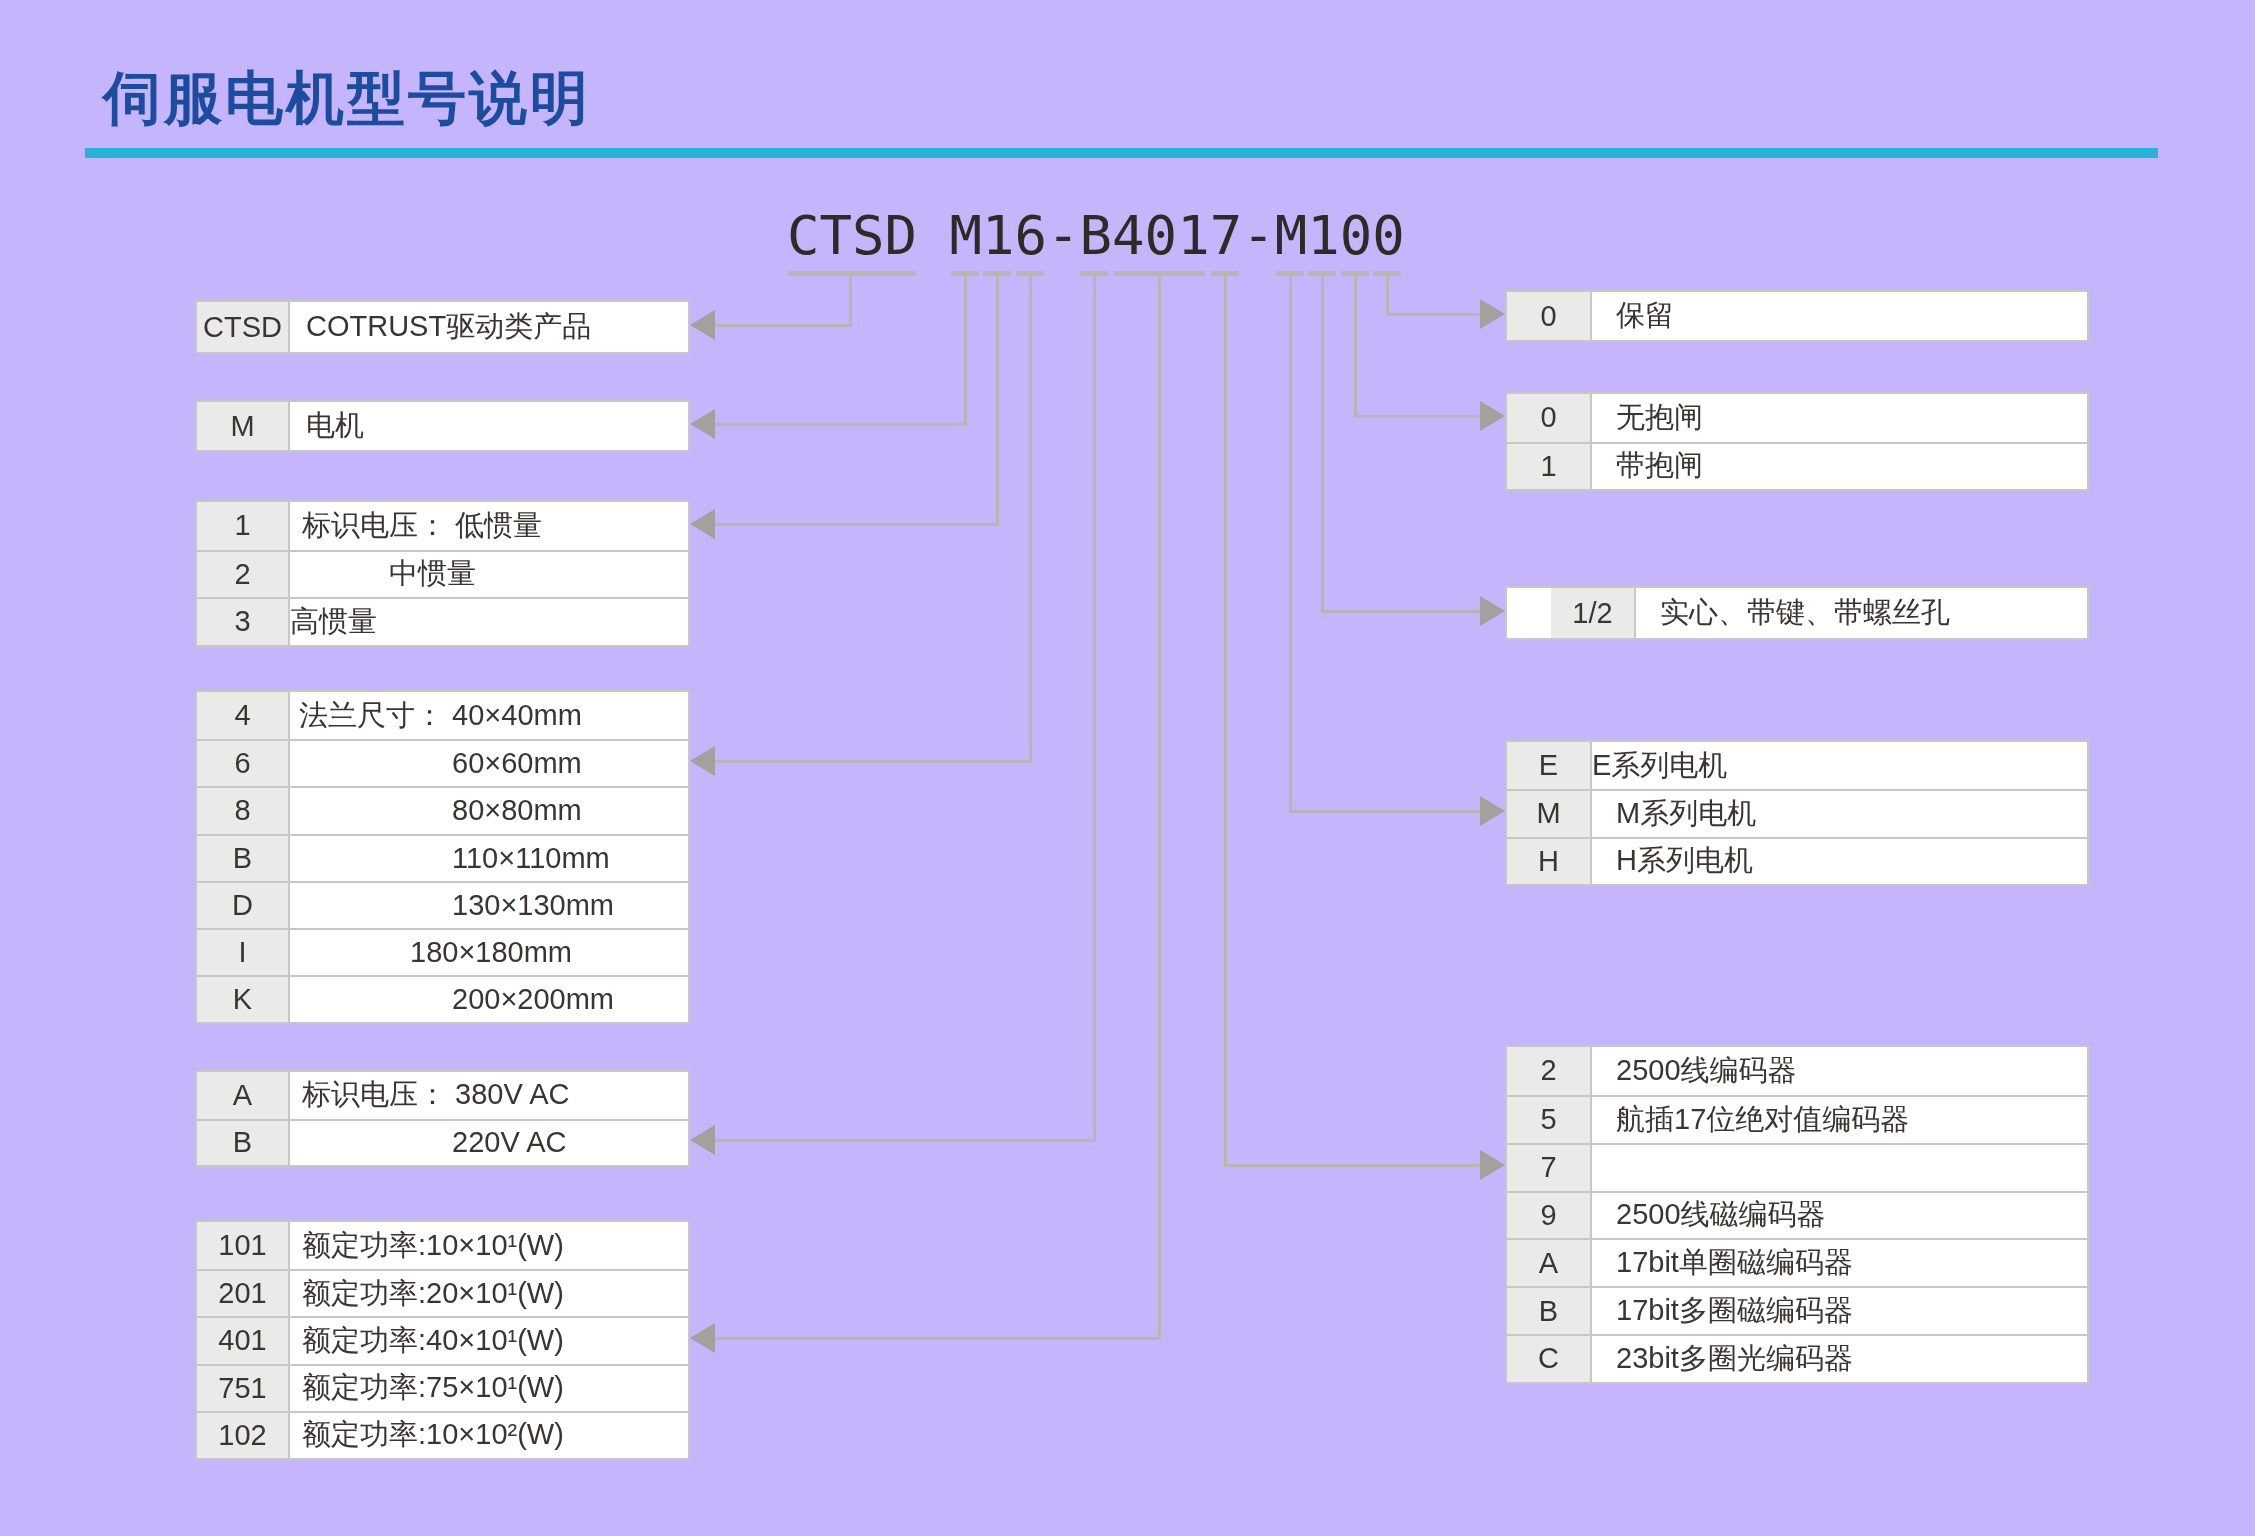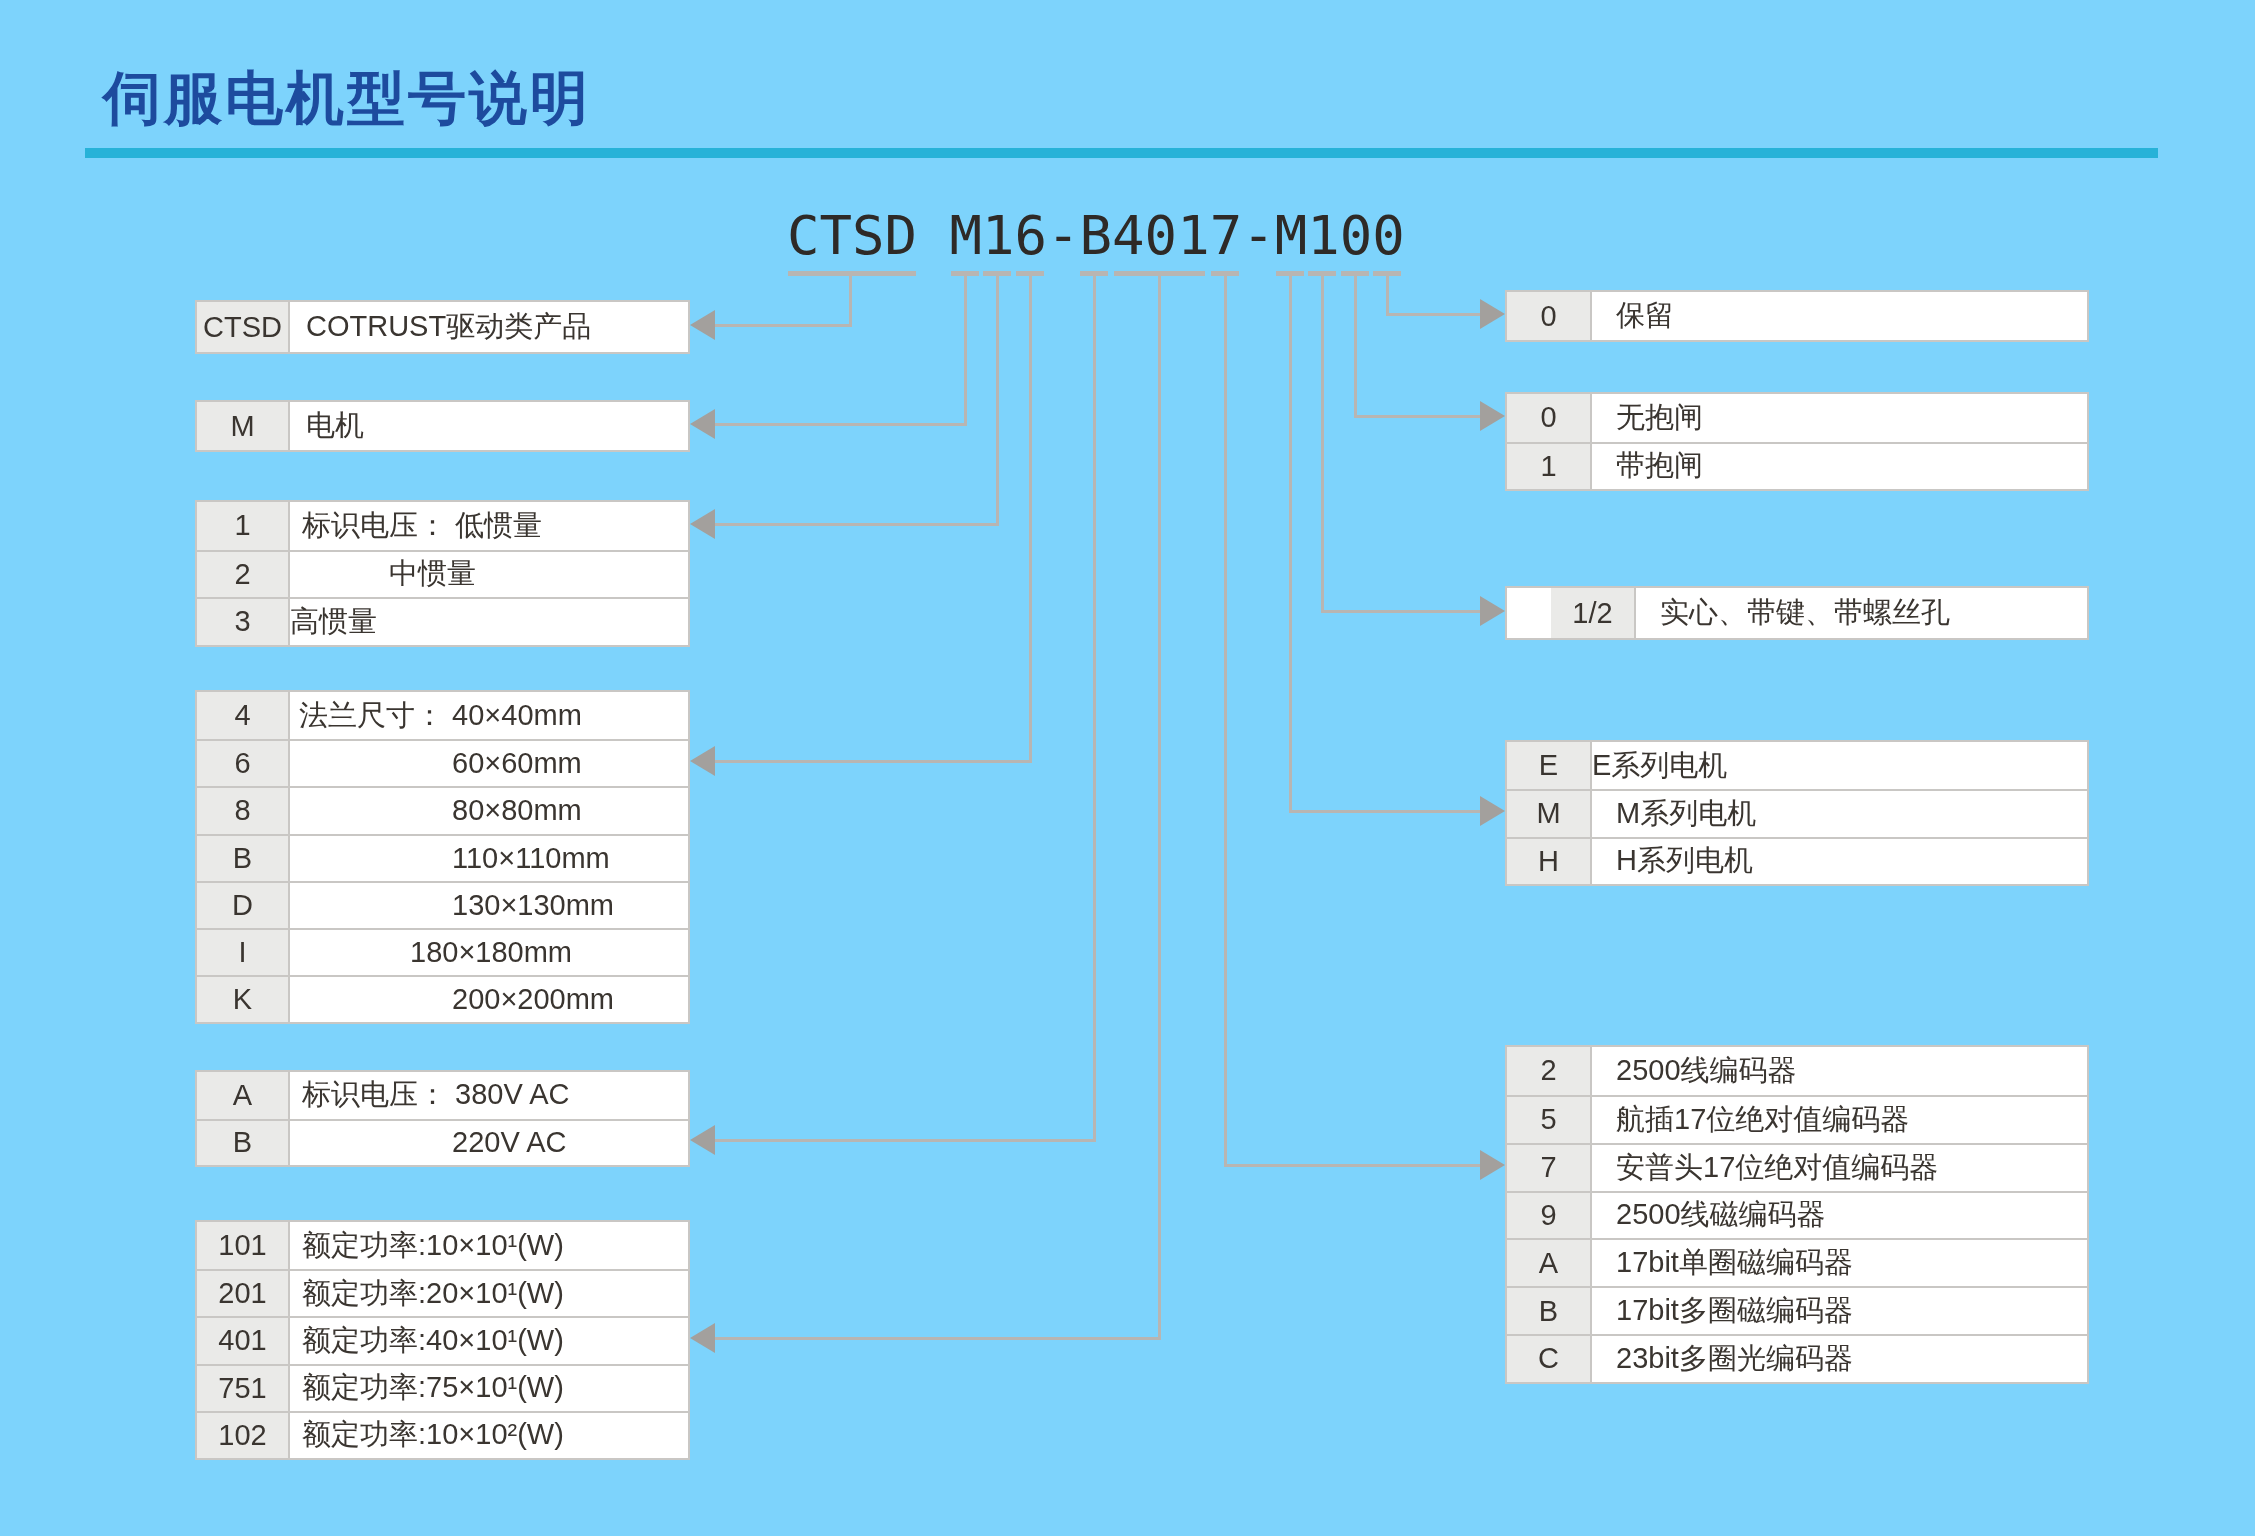--- a/index.html
+++ b/index.html
@@ -1,19 +1,19 @@
 <!DOCTYPE html>
 <html style="--title-blue: #1d4b9e; --rule-cyan: #27b2d8; --code-text: #2e2a27; --tbl-border: #c9c7c4; --key-bg: #eaeae8; --cell-text: #3a3530; --line-gray: #b8b5b2; --arrow-gray: #a3a09d;"><head>
 <meta charset="utf-8">
 <style>
   html,body{margin:0;padding:0;background:#ffffff;}
   #canvas{
     position:relative;
     width:2255px;height:1536px;
-    background:#7dd3fc;
+    background:#c4b5fd;
     font-family:"Liberation Sans","DejaVu Sans",sans-serif;
     overflow:hidden;
   }
   .page-title{
     position:absolute;left:103px;top:60px;
     font-size:58px;font-weight:700;letter-spacing:3px;
     color:var(--title-blue);
     margin:0;
   }
   .title-rule{
@@ -198,21 +198,20 @@
       <div class="row" style="height: 47.85px;">
         <div class="key" style="width: 85px;">2</div>
         <div class="val" style="padding-left: 24px;">2500线编码器</div>
       </div>
       <div class="row" style="height: 47.85px;">
         <div class="key" style="width: 85px;">5</div>
         <div class="val" style="padding-left: 24px;">航插17位绝对值编码器</div>
       </div>
       <div class="row" style="height: 47.85px;">
         <div class="key" style="width: 85px;">7</div>
-        <div class="val" style="padding-left: 24px;">安普头17位绝对值编码器</div>
       </div>
       <div class="row" style="height: 47.85px;">
         <div class="key" style="width: 85px;">9</div>
         <div class="val" style="padding-left: 24px;">2500线磁编码器</div>
       </div>
       <div class="row" style="height: 47.85px;">
         <div class="key" style="width: 85px;">A</div>
         <div class="val" style="padding-left: 24px;">17bit单圈磁编码器</div>
       </div>
       <div class="row" style="height: 47.85px;">

